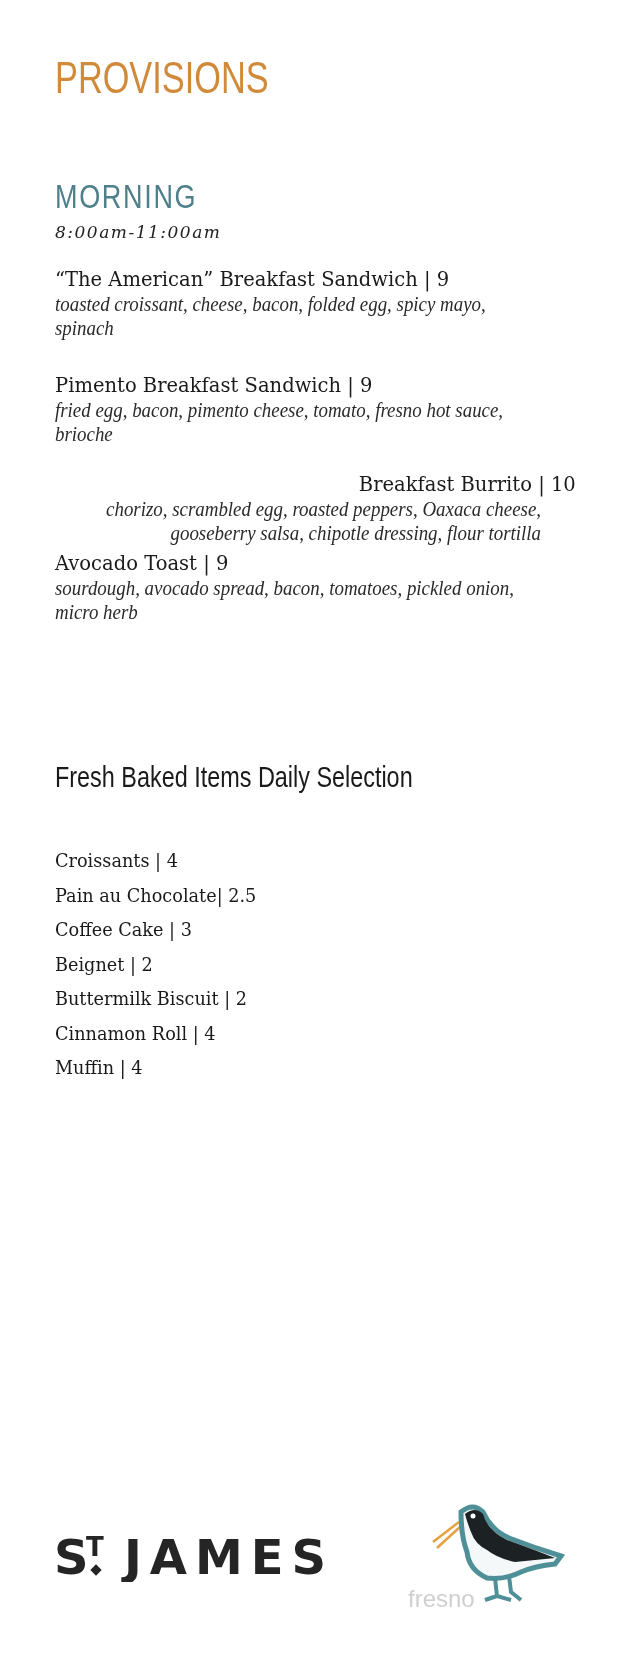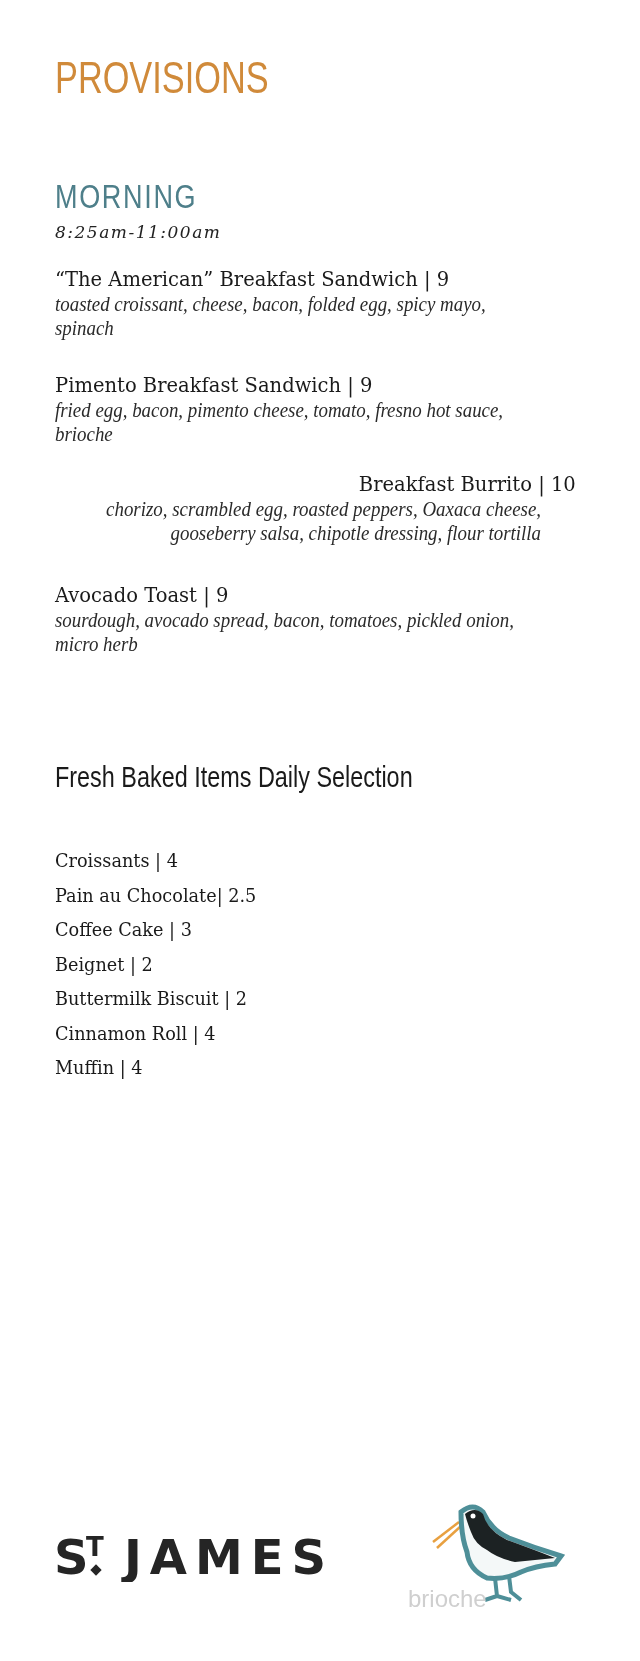--- a/index.html
+++ b/index.html
@@ -60,38 +60,38 @@
     font-family: "Liberation Sans", sans-serif; font-size: 24px;
     color: #cfcfcf; letter-spacing: 0px;
   }
 </style>
 </head>
 <body>
 
 <div class="abs title">PROVISIONS</div>
 
 <div class="abs section">MORNING</div>
-<div class="abs hours">8:25am-11:00am</div>
+<div class="abs hours">8:00am-11:00am</div>
 
 <div class="abs item" style="top:266px;">
   <div class="item-name">“The American” Breakfast Sandwich | 9</div>
   <div class="item-desc">toasted croissant, cheese, bacon, folded egg, spicy mayo, spinach</div>
 </div>
 
 <div class="abs item" style="top:372px;">
   <div class="item-name">Pimento Breakfast Sandwich | 9</div>
   <div class="item-desc">fried egg, bacon, pimento cheese, tomato, fresno hot sauce, brioche</div>
 </div>
 
 <div class="abs item" style="top:471px;text-align:right;">
   <div class="item-name">Breakfast Burrito | 10</div>
   <div class="item-desc">chorizo, scrambled egg, roasted peppers, Oaxaca cheese, gooseberry salsa, chipotle dressing, flour tortilla</div>
 </div>
 
-<div class="abs item" style="top:582px;">
+<div class="abs item" style="top:550px;">
   <div class="item-name">Avocado Toast | 9</div>
   <div class="item-desc">sourdough, avocado spread, bacon, tomatoes, pickled onion, micro herb</div>
 </div>
 
 <div class="abs sub">Fresh Baked Items Daily Selection</div>
 
 <div class="abs baked">
   <div class="baked-item">Croissants | 4</div>
   <div class="baked-item">Pain au Chocolate| 2.5</div>
   <div class="baked-item">Coffee Cake | 3</div>
@@ -115,13 +115,13 @@
     <line x1="8" y1="42" x2="34" y2="22" stroke="#e8a040" stroke-width="2.5"></line>
     <line x1="12" y1="48" x2="36" y2="26" stroke="#e8a040" stroke-width="2.5"></line>
     <path d="M36 12 Q48 2 58 12 Q66 30 84 38 Q110 48 136 56 L130 64 Q110 66 96 72 Q80 80 62 78 Q44 70 42 52 Q36 36 36 12 Z" fill="#f4f8f8" stroke="#4e8f98" stroke-width="5"></path>
     <path d="M40 14 Q50 6 58 14 Q62 30 82 40 Q104 48 130 58 Q110 60 90 62 Q72 58 62 50 Q50 44 46 32 Q42 22 40 14 Z" fill="#1c2223"></path>
     <circle cx="48" cy="16" r="2.5" fill="#ffffff"></circle>
     <path d="M70 78 L72 96 L60 100 M72 96 L86 100" stroke="#4e8f98" stroke-width="4" fill="none"></path>
     <path d="M84 76 L86 92 L96 100" stroke="#4e8f98" stroke-width="4" fill="none"></path>
   </svg>
 </div>
 
-<div class="abs watermark">brioche</div>
+<div class="abs watermark">fresno</div>
 
 </body></html>

